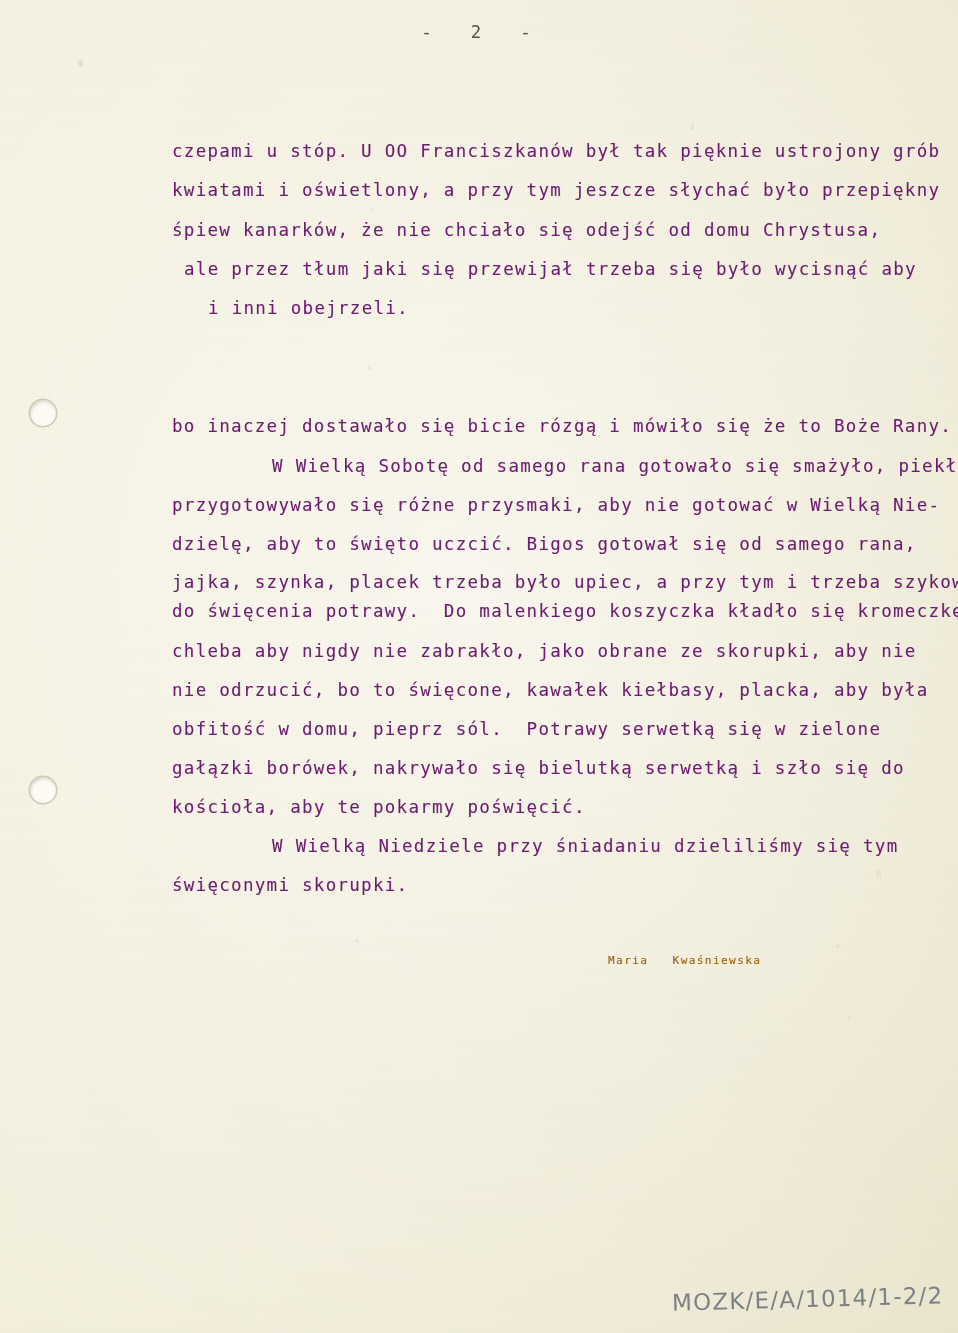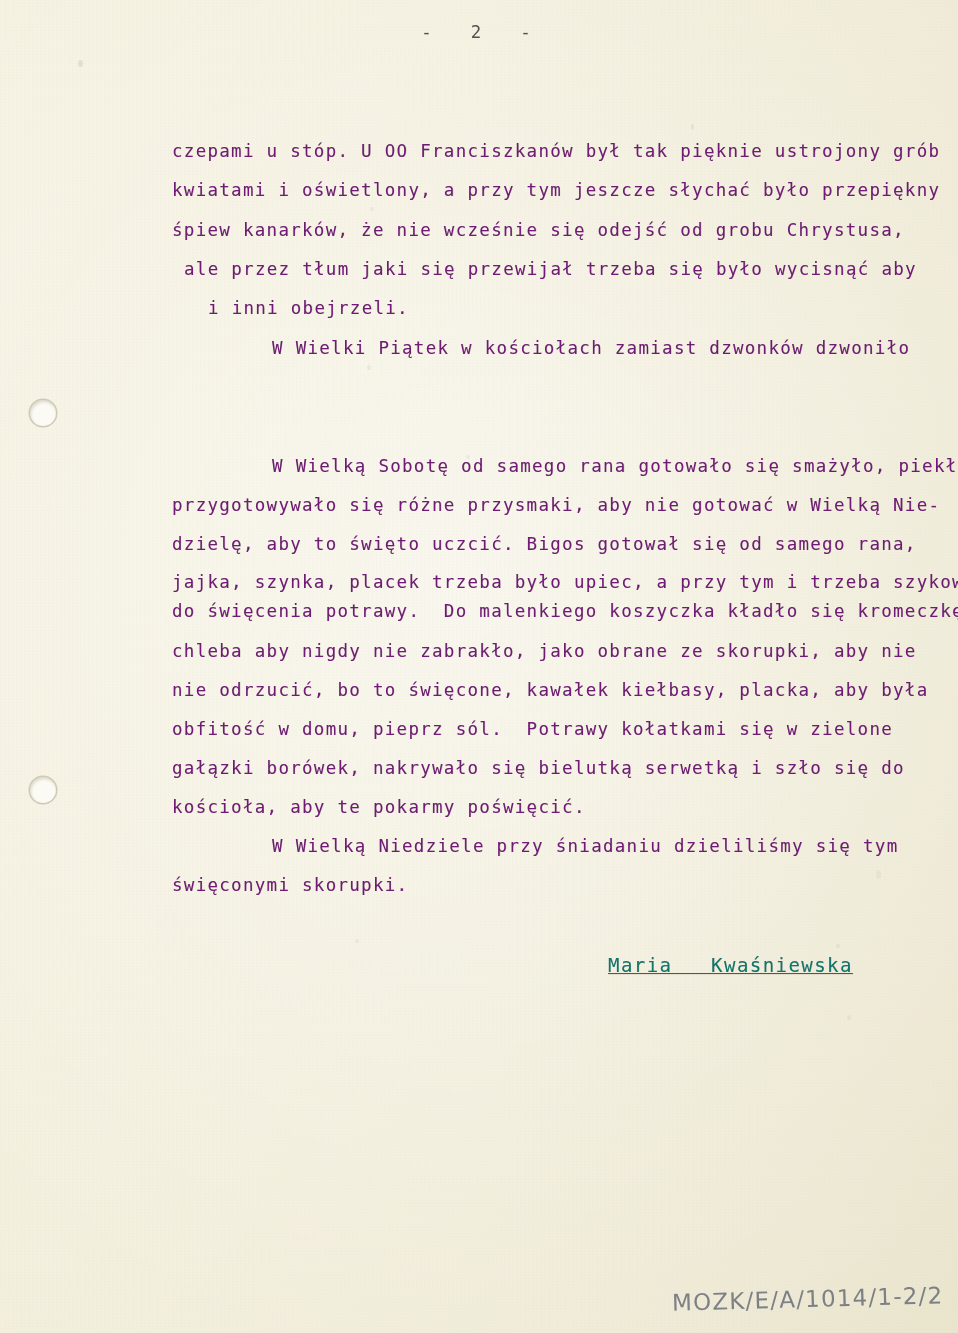--- a/index.html
+++ b/index.html
@@ -72,25 +72,24 @@
     width: 958px;
     text-align: center;
     font-size: 17.4px;
     letter-spacing: 6px;
     color: #52524c;
     white-space: pre;
   }
   .signature-line {
     position: absolute;
     white-space: pre;
-    font-size: 19px;
+    font-size: 11px;
     letter-spacing: 1.45px;
-    color: #0f766e;
+    color: #a16207;
     text-shadow: 0.35px 0.35px 0 rgba(90,88,80,0.3);
-    text-decoration: underline;
   }
 
   
   #archive-ref {
     position: absolute;
     left: 672px;
     top: 1286px;
     font-family: "DejaVu Sans", "Liberation Sans", sans-serif;
     font-size: 23px;
     letter-spacing: 1.2px;
@@ -128,32 +127,32 @@
   <div class="speck" style="left:836px; top:944px; width:4px; height:4px; opacity:.3;"></div>
   <div class="speck" style="left:847px; top:1015px; width:4px; height:5px; opacity:.25;"></div>
   <div class="speck" style="left:876px; top:870px; width:5px; height:9px; opacity:.22;"></div>
 
   <div id="typescript">
 
     <div class="pageno">-  2  -</div>
 
     <div class="tline" style="left:172px; top:141px;">czepami u stóp. U OO Franciszkanów był tak pięknie ustrojony grób</div>
     <div class="tline" style="left:172px; top:180px;">kwiatami i oświetlony, a przy tym jeszcze słychać było przepiękny</div>
-    <div class="tline" style="left:172px; top:220px;">śpiew kanarków, że nie wcześnie się odejść od grobu Chrystusa,</div>
+    <div class="tline" style="left:172px; top:220px;">śpiew kanarków, że nie chciało się odejść od domu Chrystusa,</div>
     <div class="tline" style="left:184px; top:259px;">ale przez tłum jaki się przewijał trzeba się było wycisnąć aby</div>
     <div class="tline" style="left:172px; top:298px;margin-left:36px;">i inni obejrzeli.</div>
-    <div class="tline" style="left:272px; top:338px;">W Wielki Piątek w kościołach zamiast dzwonków dzwoniło</div>
+    <div class="tline" style="left:172px; top:416px;">bo inaczej dostawało się bicie rózgą i mówiło się że to Boże Rany.</div>
     <div class="tline" style="left:272px; top:456px;">W Wielką Sobotę od samego rana gotowało się smażyło, piekło</div>
     <div class="tline" style="left:172px; top:495px;">przygotowywało się różne przysmaki, aby nie gotować w Wielką Nie-</div>
     <div class="tline" style="left:172px; top:534px;">dzielę, aby to święto uczcić. Bigos gotował się od samego rana,</div>
     <div class="tline" style="left:172px; top:572px;">jajka, szynka, placek trzeba było upiec, a przy tym i trzeba szykowa</div>
     <div class="tline" style="left:172px; top:601px;">do święcenia potrawy.  Do malenkiego koszyczka kładło się kromeczkę</div>
     <div class="tline" style="left:172px; top:680px;">nie odrzucić, bo to święcone, kawałek kiełbasy, placka, aby była</div>
     <div class="tline" style="left:172px; top:641px;">chleba aby nigdy nie zabrakło, jako obrane ze skorupki, aby nie</div>
-    <div class="tline" style="left:172px; top:719px;">obfitość w domu, pieprz sól.  Potrawy kołatkami się w zielone</div>
+    <div class="tline" style="left:172px; top:719px;">obfitość w domu, pieprz sól.  Potrawy serwetką się w zielone</div>
     <div class="tline" style="left:172px; top:758px;text-align:right;">gałązki borówek, nakrywało się bielutką serwetką i szło się do</div>
     <div class="tline" style="left:172px; top:797px;">kościoła, aby te pokarmy poświęcić.</div>
     <div class="tline" style="left:272px; top:836px;">W Wielką Niedziele przy śniadaniu dzieliliśmy się tym</div>
     <div class="tline" style="left:172px; top:875px;">święconymi skorupki.</div>
 
     <div class="signature-line" style="left:608px; top:954px;">Maria   Kwaśniewska</div>
   </div>
 
   <div id="archive-ref">MOZK/E/A/1014/1-2/2</div>
 

